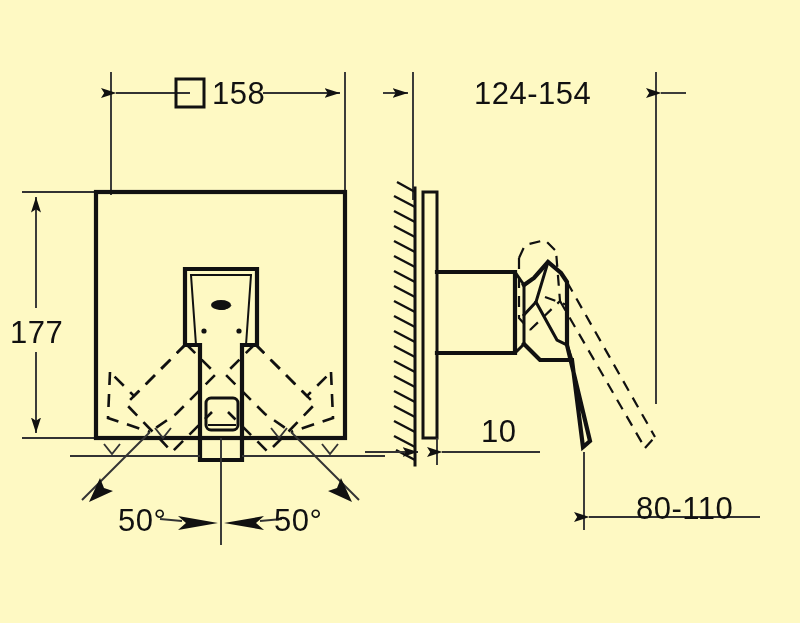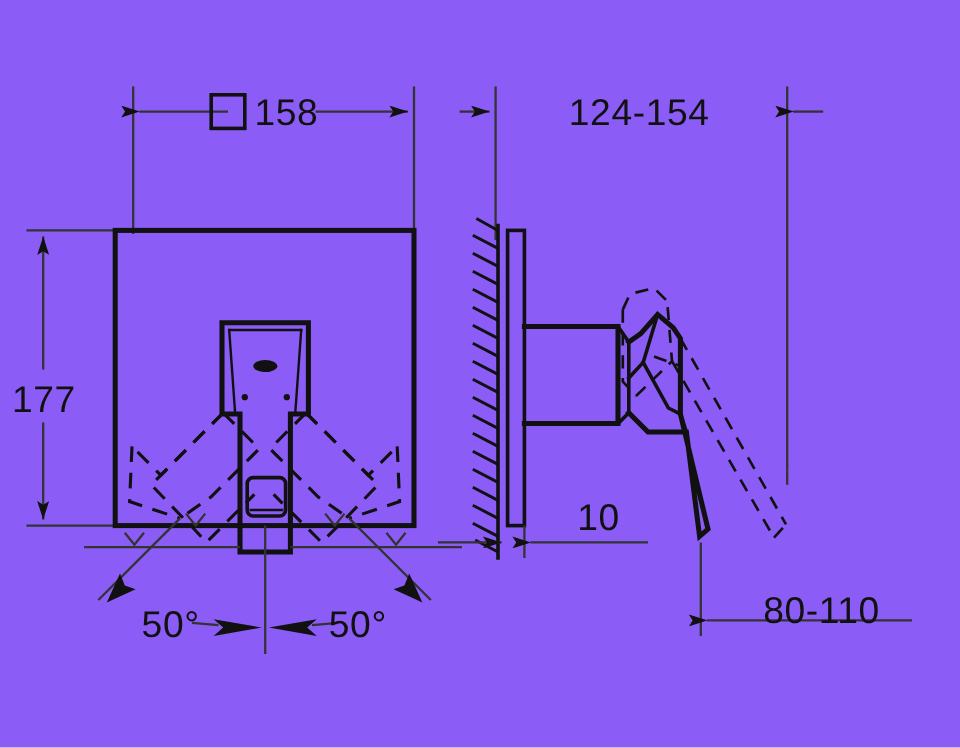--- a/index.html
+++ b/index.html
@@ -11,21 +11,21 @@
   body {
     width: 800px;
     height: 623px;
     font-family: "Liberation Sans", sans-serif;
     overflow: hidden;
   }
   #drawing-root {
     position: relative;
     width: 800px;
     height: 623px;
-    background: #8b5cf6;
+    background: #fef9c3;
   }
   svg#drawing {
     display: block;
     width: 800px;
     height: 623px;
   }
   .dim-text {
     font-family: "Liberation Sans", sans-serif;
     font-size: 31px;
     fill: #111111;

